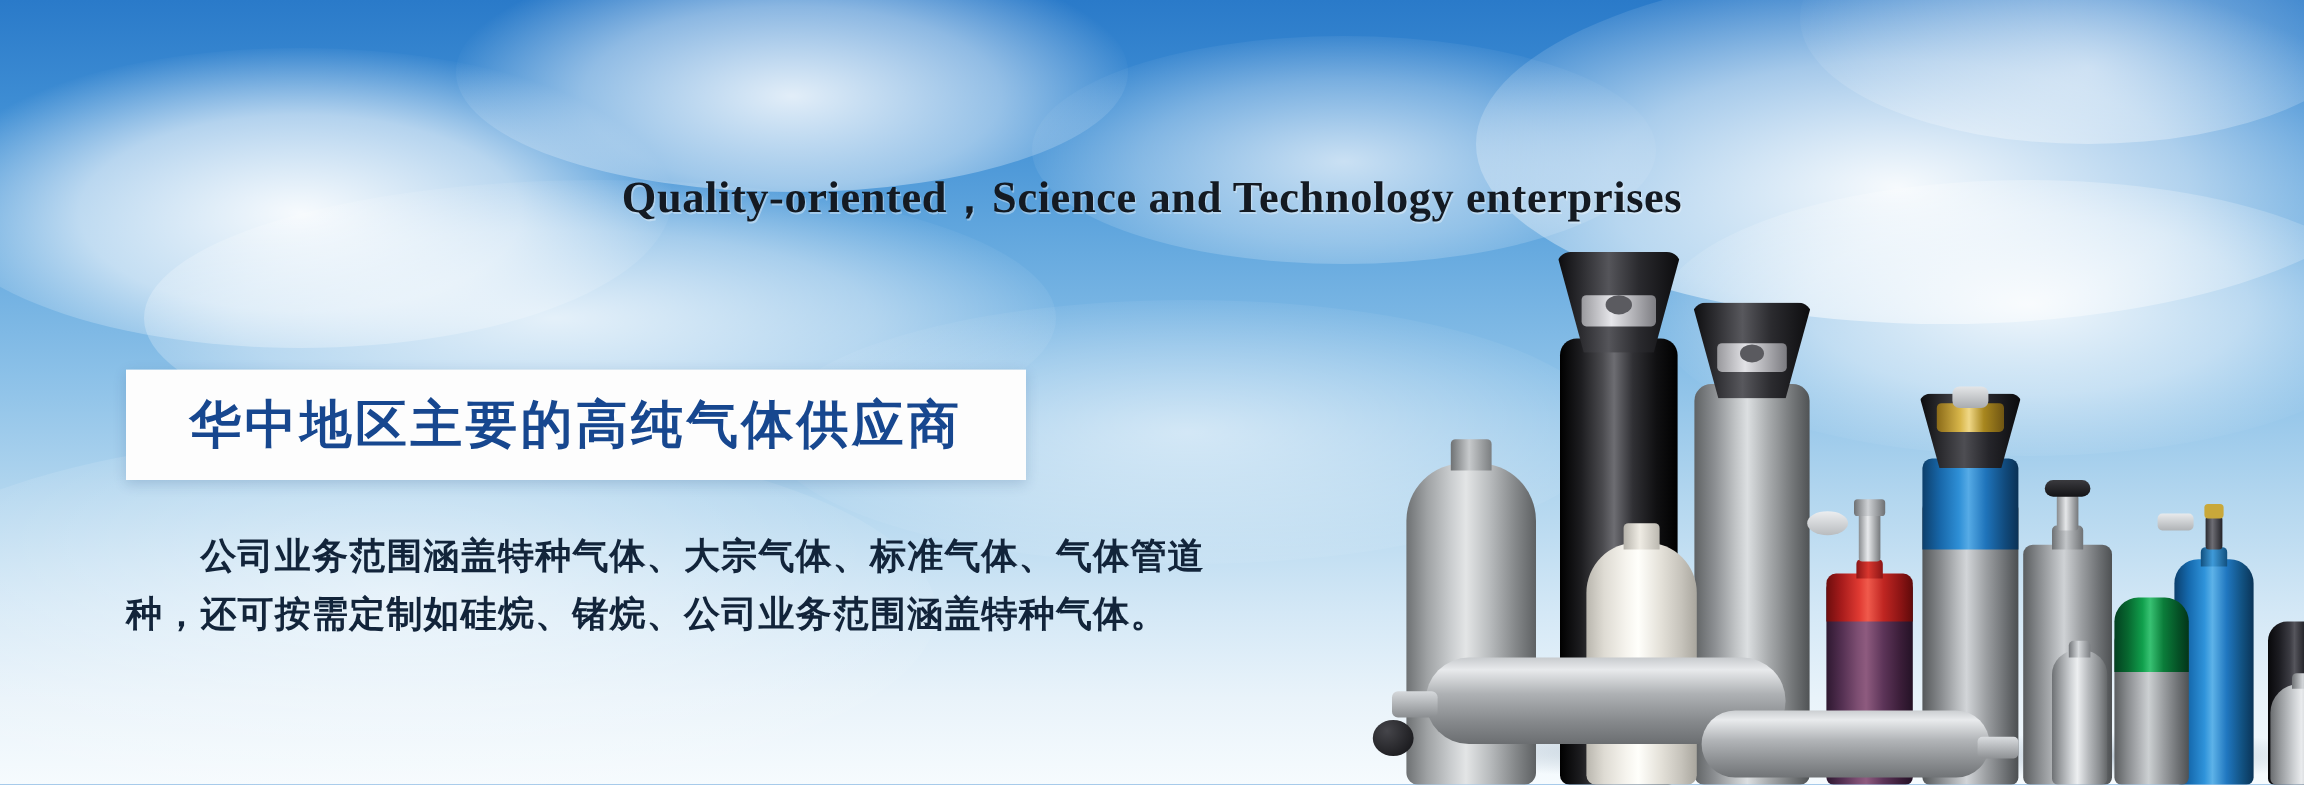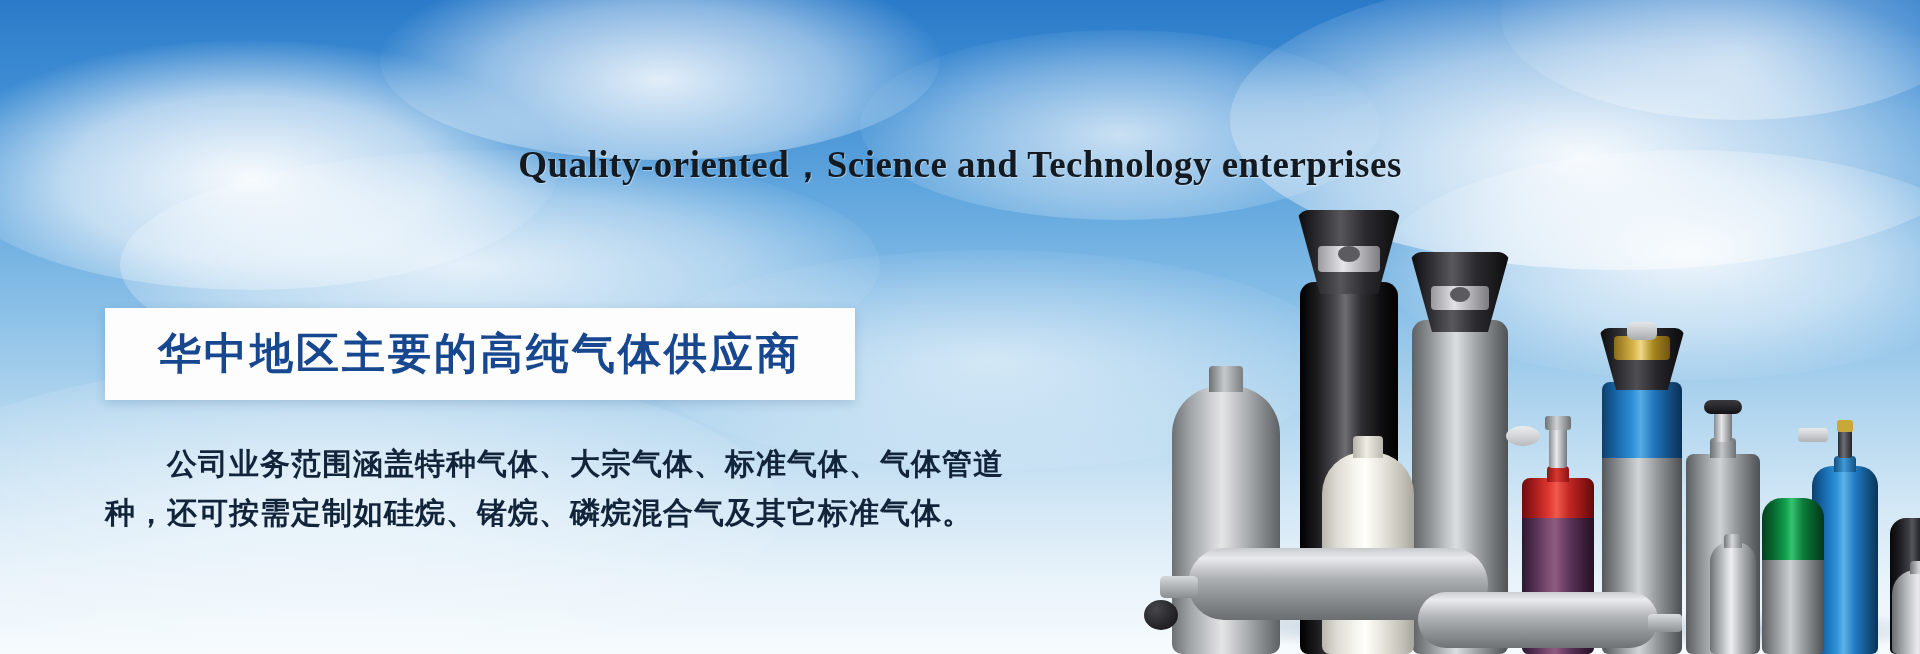--- a/index.html
+++ b/index.html
@@ -112,21 +112,21 @@
   <div class="cloud c9"></div>
 
   <div id="subtitle">Quality-oriented，Science and Technology enterprises</div>
 
   <div id="slogan-box">
     <span id="slogan-text">华中地区主要的高纯气体供应商</span>
   </div>
 
   <div id="paragraph">
     <span class="ln first">公司业务范围涵盖特种气体、大宗气体、标准气体、气体管道</span>
-    <span class="ln">种，还可按需定制如硅烷、锗烷、磷烷混合气及其它标准气体。</span>
+    <span class="ln">种，还可按需定制如硅烷、锗烷、公司业务范围涵盖特种气体。</span>
   </div>
 
   <div id="cylinders">
 
     <div class="shadow" style="left:240px;bottom:6px;width:420px;height:44px;"></div>
     <div class="shadow" style="left:620px;bottom:4px;width:360px;height:40px;"></div>
 
     <div class="cyl" style="left:22px;width:108px;height:290px;">
       <div class="body" style="height:268px;border-radius:48px 48px 10px 10px;
            background:linear-gradient(90deg,#6e7173 0%,#9fa2a4 16%,#c9ccce 34%,#e3e5e6 46%,#b9bcbe 64%,#85888a 84%,#5e6163 100%);"></div>

